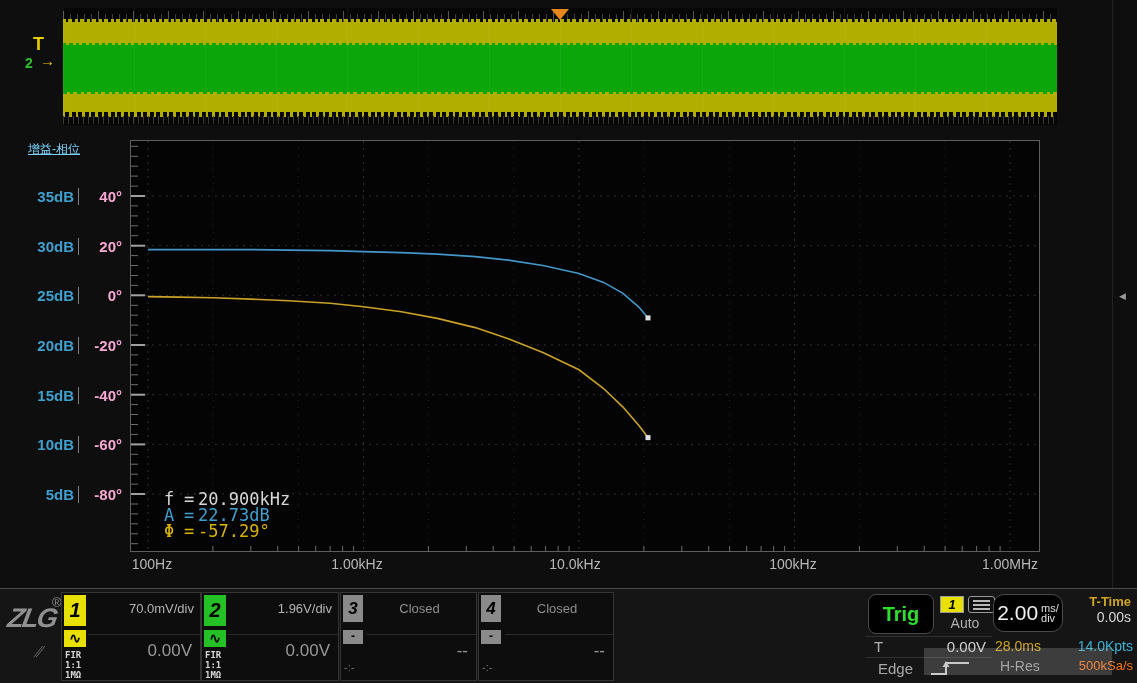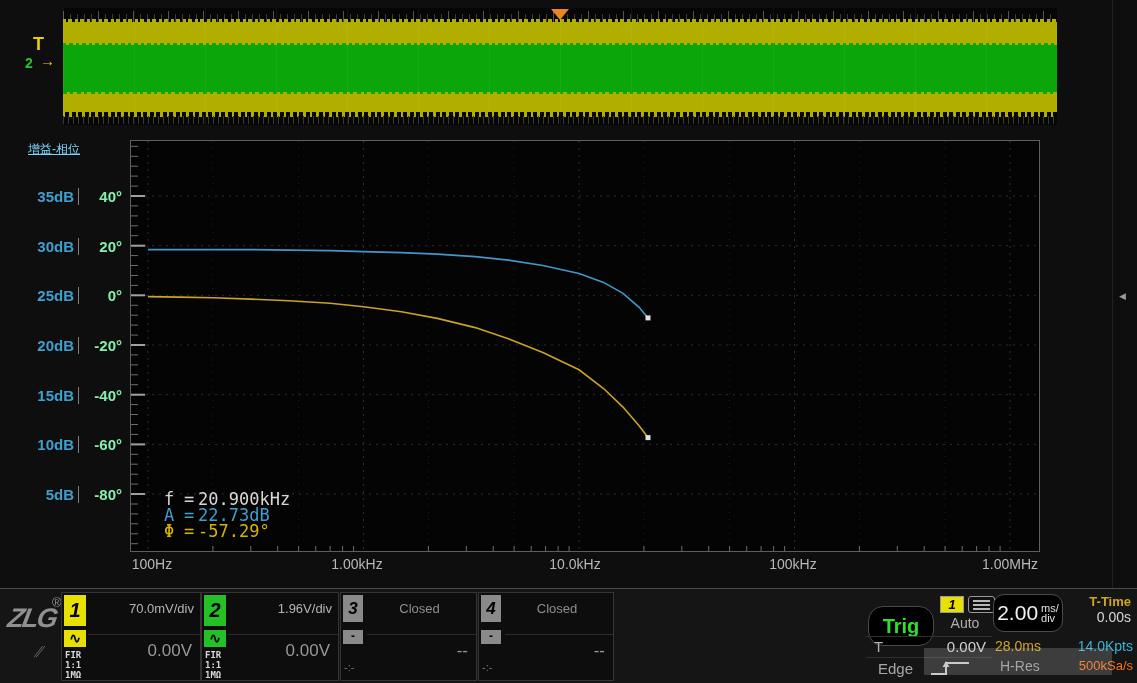--- a/index.html
+++ b/index.html
@@ -40,21 +40,21 @@
         border:1px solid #5e5e5e;background:#040404;box-sizing:border-box;}
   .plot svg{position:absolute;left:0;top:0;}
   .gridh,.gridv{stroke:#2e2e2e;stroke-width:1;stroke-dasharray:2 5;}
   .gridvm{stroke:#222;stroke-width:1;stroke-dasharray:1 6;}
   .tickm{stroke:#6e6e6e;stroke-width:1;}
   .tickM{stroke:#a0a0a0;stroke-width:2;}
 
   .yrow{position:absolute;left:26px;width:98px;height:22px;display:flex;align-items:center;justify-content:flex-start;}
   .yrow .g{color:#3fa0d0;font-weight:bold;font-size:15px;width:48px;text-align:right;}
   .yrow .sep{width:1px;height:17px;background:#808080;margin:0 3px 0 4px;}
-  .yrow .p{color:#86efac;font-weight:bold;font-size:15px;width:40px;text-align:right;}
+  .yrow .p{color:#f9a8d4;font-weight:bold;font-size:15px;width:40px;text-align:right;}
 
   .xlab{position:absolute;top:556px;transform:translateX(-50%);color:#b8b8b8;font-size:14px;}
 
   .readout{position:absolute;left:164px;top:491px;font-family:"DejaVu Sans Mono",monospace;
            font-size:17px;line-height:16px;}
   .rline span{display:inline-block;}
   .rlab{width:16px;}
   .req{width:18px;text-align:center;}
   .r1{color:#d8d8d8;} .r2{color:#3fa0d0;} .r3{color:#d8b400;}
 
@@ -81,22 +81,22 @@
        font-size:14px;line-height:16px;font-weight:bold;}
   .cpl.y{background:#e8e000;} .cpl.g{background:#25c025;}
   .cpl.gray{background:#8a8a8a;width:20px;height:14px;font-size:12px;line-height:13px;}
   .fir{position:absolute;left:3px;top:57px;color:#d8d8d8;font-size:9px;line-height:10px;font-weight:bold;
        font-family:"DejaVu Sans Mono",monospace;}
   .offset{position:absolute;right:8px;top:48px;color:#989898;font-size:17px;}
   .chsub{position:absolute;left:3px;top:68px;color:#787878;font-size:11px;}
 
   .trig-col{position:absolute;left:866px;top:3px;width:126px;height:89px;}
   .trig-box{position:absolute;left:2px;top:2px;width:64px;height:38px;background:#000;
-            border:1px solid #4a4a4a;border-radius:15px;color:#2ee02e;font-size:20px;font-weight:bold;
-            text-align:center;line-height:38px;margin-top:12px;}
+            border:1px solid #4a4a4a;border-radius:8px;color:#2ee02e;font-size:20px;font-weight:bold;
+            text-align:center;line-height:38px;}
   .src-badge{position:absolute;left:74px;top:4px;width:24px;height:17px;background:#e8e000;
              border:1px solid #999;color:#000;font-weight:bold;font-style:italic;text-align:center;
              font-size:13px;line-height:16px;box-sizing:border-box;}
   .cpl-icon{position:absolute;left:102px;top:4px;width:27px;height:17px;border:1px solid #999;
             border-radius:3px;background:#101010;box-sizing:border-box;}
   .cpl-icon i{display:block;margin:3px 4px 0 4px;height:2px;background:#b8b8b8;}
   .cpl-icon i + i{margin-top:2px;}
   .auto{position:absolute;left:70px;top:23px;width:58px;text-align:center;color:#b0b0b0;font-size:14px;}
   .trdiv{position:absolute;left:0;width:100%;height:1px;background:#303030;}
   .t-label{position:absolute;left:8px;top:46px;color:#b0b0b0;font-size:15px;}

